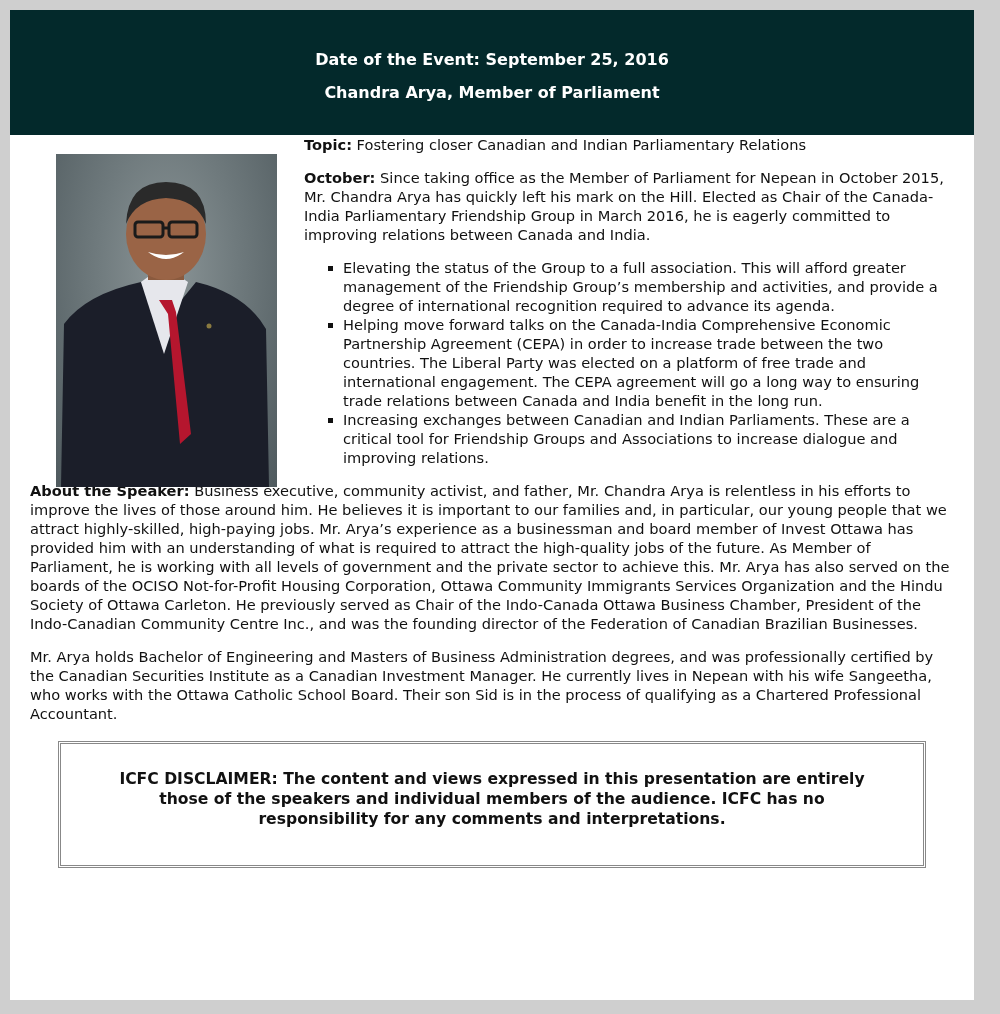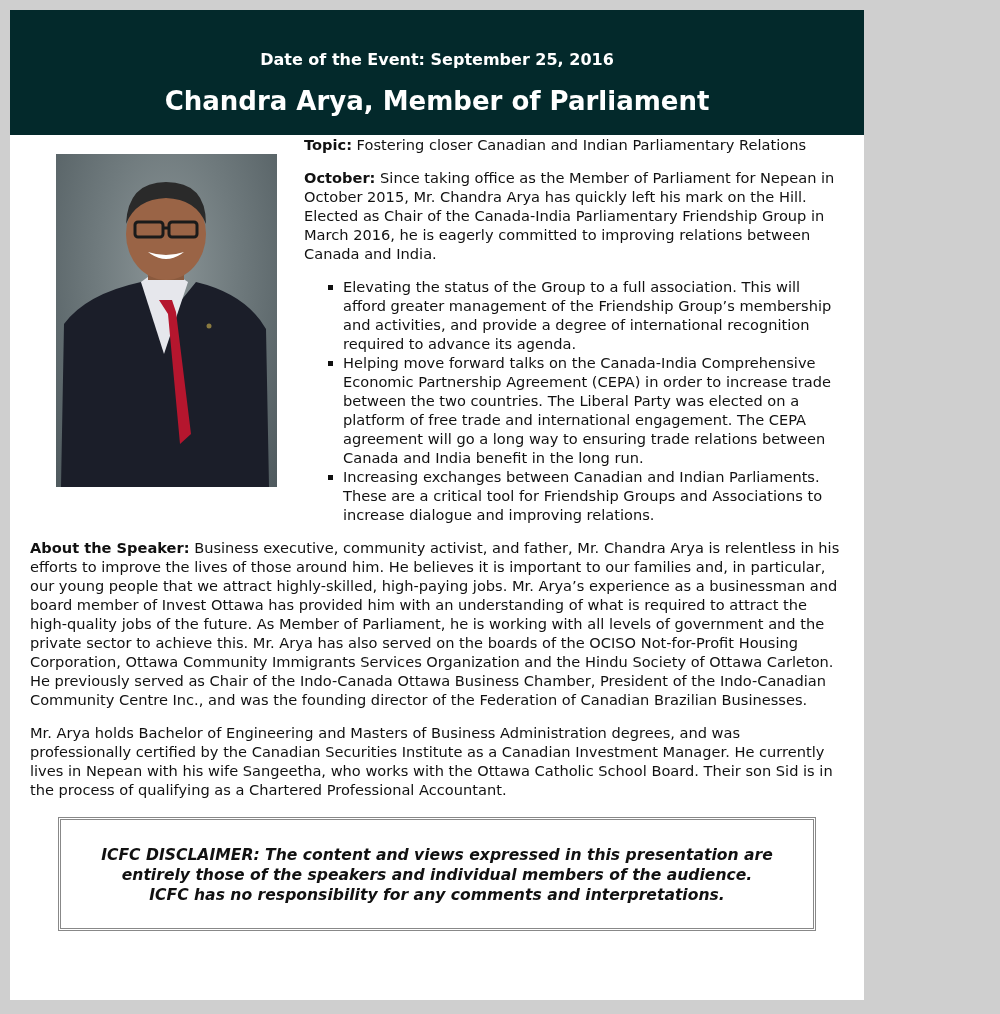--- a/index.html
+++ b/index.html
@@ -9,42 +9,42 @@
       background: #cfcfcf;
       font-family: "DejaVu Sans", sans-serif;
       color: #111;
       position: relative;
       overflow: hidden;
     }
     .page {
       position: absolute;
       left: 10px;
       top: 10px;
-      width: 854px;
+      width: 964px;
       height: 990px;
       background: #ffffff;
     }
     .header {
       background: #03292b;
       height: 125px;
       text-align: center;
       color: #ffffff;
       box-sizing: border-box;
       padding-top: 40px;
     }
     .header .date {
       font-size: 16px;
       font-weight: bold;
       line-height: 20px;
     }
     .header .title {
-      font-size: 26px;
+      font-size: 16px;
       font-weight: bold;
       line-height: 30px;
-      margin-top: 16px;
+      margin-top: 8px;
     }
     .content {
       position: relative;
       padding: 0 20px;
       font-size: 14.6px;
       line-height: 19px;
     }
     .photo {
       position: absolute;
       left: 46px;
@@ -74,26 +74,25 @@
       left: -15px;
       top: 8px;
       width: 5px;
       height: 5px;
       background: #111;
     }
     .full p { margin: 0 0 14px 0; }
     .disclaimer {
       margin: 18px 28px 0 28px;
       border: 3px double #888;
-      padding: 25px 40px 23px 40px;
+      padding: 25px 40px 36px 40px;
       text-align: center;
       font-weight: bold;
       font-size: 15.6px;
       line-height: 20px;
-      font-style: italic;
     }
   </style>
 </head>
 <body>
 
 <div class="page">
   <div class="header">
     <div class="date">Date of the Event: September 25, 2016</div>
     <div class="title">Chandra Arya, Member of Parliament</div>
   </div>

